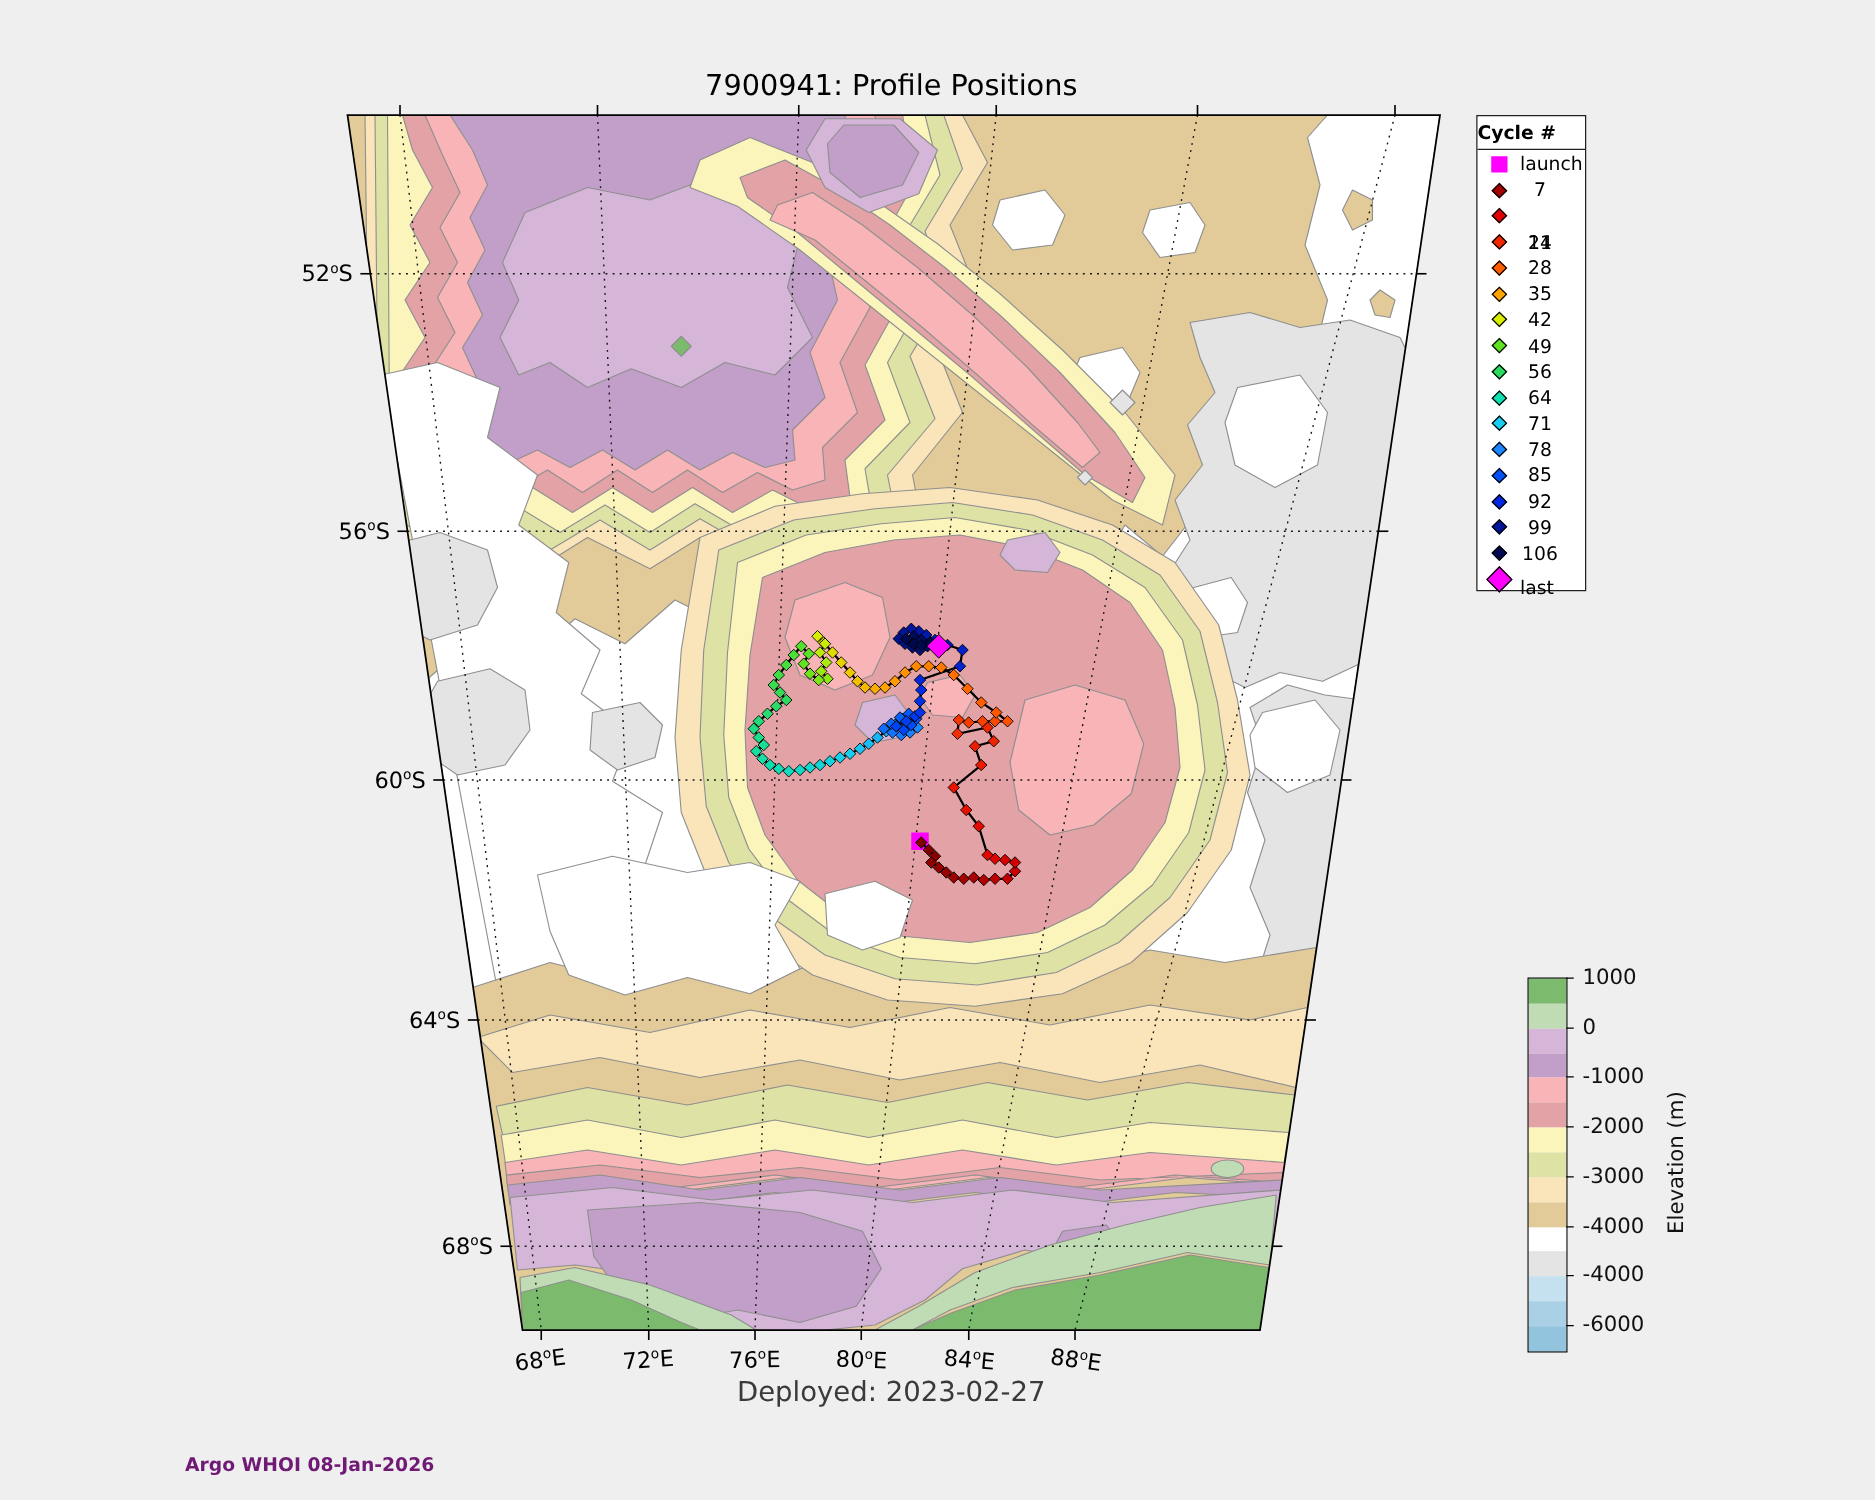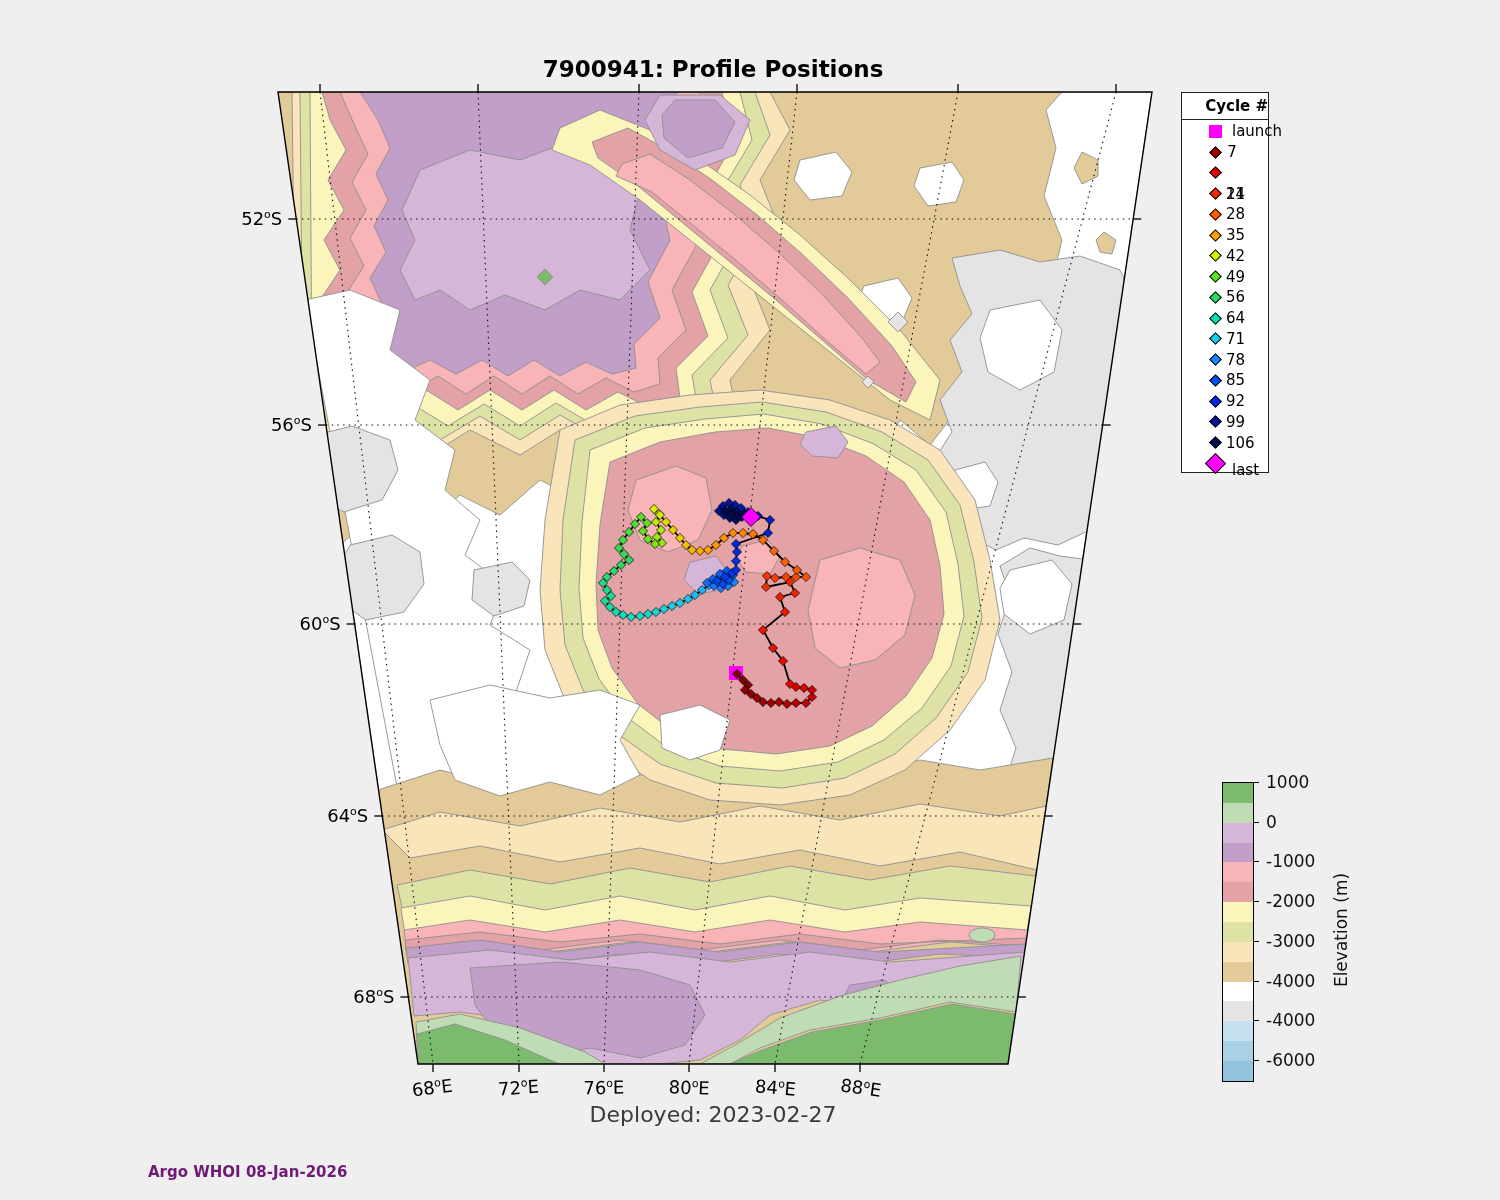--- a/index.html
+++ b/index.html
@@ -1,34 +1,34 @@
 <!DOCTYPE html>
 <html><head>
 <meta charset="utf-8">
 <style>
   html,body{margin:0;padding:0;}
   body{width:1500px;height:1200px;background:#efefef;position:relative;overflow:hidden;
        font-family:"DejaVu Sans","Liberation Sans",sans-serif;}
   #fig{position:absolute;left:0;top:0;width:1500px;height:1200px;}
   .title{position:absolute;left:713px;top:56px;transform:translateX(-50%);
-         font-size:23px;font-weight:bold;color:#000;white-space:nowrap;}
+         font-size:23px;font-weight:normal;color:#000;white-space:nowrap;}
   .deployed{position:absolute;left:713px;top:1102px;transform:translateX(-50%);
          font-size:22px;color:#3a3a3a;white-space:nowrap;}
   .credit{position:absolute;left:148px;top:1163px;font-size:15px;color:#701a75;white-space:nowrap;font-weight:bold;}
   svg .ct{stroke:#8f8f8f;stroke-width:0.9;stroke-linejoin:round;}
   svg .grid{stroke:#111;stroke-width:1.1;stroke-dasharray:1.5 4.2;fill:none;}
   svg .tick{stroke:#000;stroke-width:1.3;}
   svg .frame{fill:none;stroke:#000;stroke-width:1.4;}
   svg text{font-family:"DejaVu Sans","Liberation Sans",sans-serif;fill:#000;}
   
   .legend{position:absolute;left:1181px;top:92px;width:88px;height:381px;background:#fff;
           border:1px solid #222;box-sizing:border-box;}
-  .legend .hdr{height:26px;line-height:26px;text-align:right;font-weight:bold;font-size:15px;
+  .legend .hdr{height:26px;line-height:26px;text-align:left;font-weight:bold;font-size:15px;
           border-bottom:1px solid #222;}
-  .legend .rows{height:353px;display:flex;flex-direction:column;justify-content:space-around;padding:1px 16px;}
+  .legend .rows{height:353px;display:flex;flex-direction:column;justify-content:space-around;padding:1px 0;}
   .lrow{display:flex;align-items:center;height:20px;padding-left:6px;}
   .lrow .mk{width:22px;display:flex;justify-content:center;align-items:center;flex:none;}
   .lrow .lb{font-size:15px;color:#000;}
   .lrow .lb.num{flex:1;text-align:center;padding-right:14px;}
   .mk-square{width:13px;height:13px;}
   .mk-diamond{width:7px;height:7px;transform:rotate(45deg);border:1px solid #000;}
   .mk-diamond-large{width:13px;height:13px;transform:rotate(45deg);border:1px solid #000;}
   
   .cbar{position:absolute;left:1222px;top:782px;width:30px;height:298px;border:1px solid #000;
         box-sizing:content-box;}

